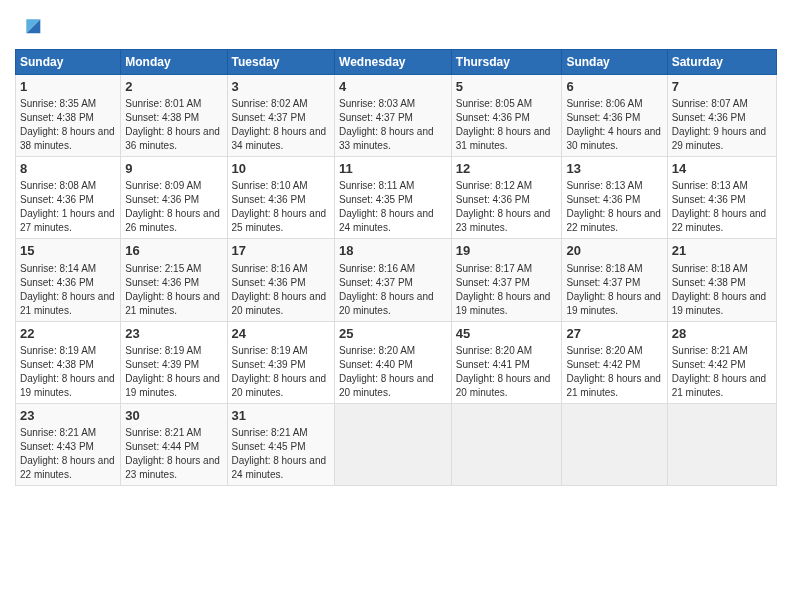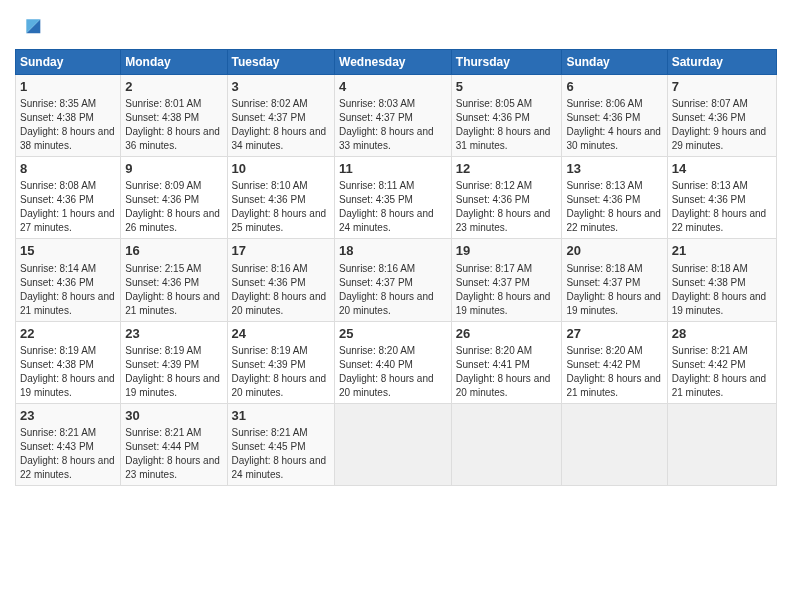--- a/index.html
+++ b/index.html
@@ -148,21 +148,21 @@
           <td><span class="day-num">18</span><span>Sunrise: 8:16 AM</span><br><span>Sunset: 4:37 PM</span><br><span>Daylight: 8 hours and 20 minutes.</span></td>
           <td><span class="day-num">19</span><span>Sunrise: 8:17 AM</span><br><span>Sunset: 4:37 PM</span><br><span>Daylight: 8 hours and 19 minutes.</span></td>
           <td><span class="day-num">20</span><span>Sunrise: 8:18 AM</span><br><span>Sunset: 4:37 PM</span><br><span>Daylight: 8 hours and 19 minutes.</span></td>
           <td><span class="day-num">21</span><span>Sunrise: 8:18 AM</span><br><span>Sunset: 4:38 PM</span><br><span>Daylight: 8 hours and 19 minutes.</span></td>
         </tr>
         <tr>
           <td><span class="day-num">22</span><span>Sunrise: 8:19 AM</span><br><span>Sunset: 4:38 PM</span><br><span>Daylight: 8 hours and 19 minutes.</span></td>
           <td><span class="day-num">23</span><span>Sunrise: 8:19 AM</span><br><span>Sunset: 4:39 PM</span><br><span>Daylight: 8 hours and 19 minutes.</span></td>
           <td><span class="day-num">24</span><span>Sunrise: 8:19 AM</span><br><span>Sunset: 4:39 PM</span><br><span>Daylight: 8 hours and 20 minutes.</span></td>
           <td><span class="day-num">25</span><span>Sunrise: 8:20 AM</span><br><span>Sunset: 4:40 PM</span><br><span>Daylight: 8 hours and 20 minutes.</span></td>
-          <td><span class="day-num">26</span><span>Sunrise: 8:20 AM</span><br><span>Sunset: 4:41 PM</span><br><span>Daylight: 8 hours and 20 minutes.</span></td>
+          <td><span class="day-num">45</span><span>Sunrise: 8:20 AM</span><br><span>Sunset: 4:41 PM</span><br><span>Daylight: 8 hours and 20 minutes.</span></td>
           <td><span class="day-num">27</span><span>Sunrise: 8:20 AM</span><br><span>Sunset: 4:42 PM</span><br><span>Daylight: 8 hours and 21 minutes.</span></td>
           <td><span class="day-num">28</span><span>Sunrise: 8:21 AM</span><br><span>Sunset: 4:42 PM</span><br><span>Daylight: 8 hours and 21 minutes.</span></td>
         </tr>
         <tr>
           <td><span class="day-num">23</span><span>Sunrise: 8:21 AM</span><br><span>Sunset: 4:43 PM</span><br><span>Daylight: 8 hours and 22 minutes.</span></td>
           <td><span class="day-num">30</span><span>Sunrise: 8:21 AM</span><br><span>Sunset: 4:44 PM</span><br><span>Daylight: 8 hours and 23 minutes.</span></td>
           <td><span class="day-num">31</span><span>Sunrise: 8:21 AM</span><br><span>Sunset: 4:45 PM</span><br><span>Daylight: 8 hours and 24 minutes.</span></td>
           <td class="empty-cell"></td>
           <td class="empty-cell"></td>
           <td class="empty-cell"></td>

